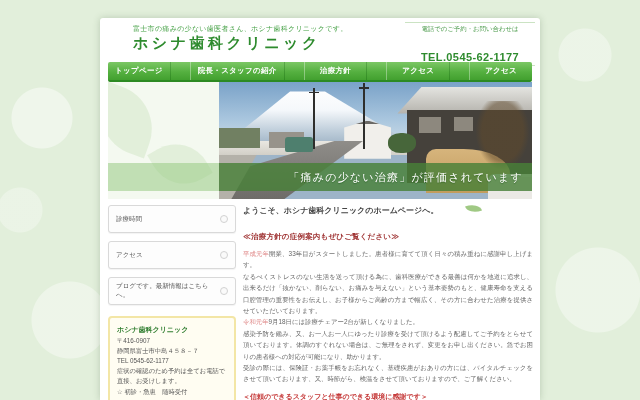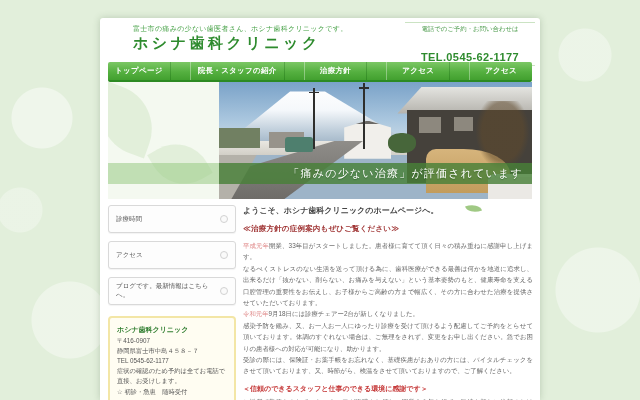--- a/index.html
+++ b/index.html
@@ -78,21 +78,21 @@
     clip-path:polygon(68% 0,84% 0,38% 100%,0 100%,0 60%);}
   .sidewalk{position:absolute;left:0;top:62%;width:22%;height:38%;background:#b4b1a9;
     clip-path:polygon(0 0,55% 0,18% 100%,0 100%);}
   .car-green{position:absolute;left:21%;top:47%;width:9%;height:13%;background:#4e7f6e;border-radius:3px 3px 2px 2px;}
   .car-white{position:absolute;right:-2%;bottom:-3%;width:16%;height:24%;background:#ebe9e5;
     border-radius:7px 7px 2px 2px;box-shadow:inset 0 3px 0 #f8f8f6;}
   .pole{position:absolute;width:2px;background:#2e2e2c;}
   .pole1{left:30%;top:5%;height:52%;}
   .pole2{left:46%;top:1%;height:56%;}
   .pole::before{content:'';position:absolute;left:-4px;top:4px;width:10px;height:1.5px;background:#2e2e2c;}
-  .banner{position:absolute;left:0;bottom:15px;width:424px;height:21px;}
+  .banner{position:absolute;left:0;bottom:8px;width:424px;height:28px;}
   .banner-left{position:absolute;left:0;top:0;width:111px;height:100%;background:rgba(152,202,132,0.55);}
   .banner-right{position:absolute;left:111px;right:0;top:0;height:100%;
     background:rgba(72,128,56,0.82);color:#fff;
     display:flex;align-items:center;justify-content:flex-end;padding-right:9px;
     font-size:11px;letter-spacing:1.2px;text-shadow:0 1px 1px rgba(0,60,0,0.4);}
   
   .sidebar{position:absolute;left:8px;top:187px;width:128px;}
   .side-box{height:26px;margin-bottom:8px;background:#fdfdfd;border:1px solid #d9d9d9;border-radius:3px;
     display:flex;align-items:center;padding:0 7px;font-size:6.5px;color:#555;
     box-shadow:0 1px 1px rgba(0,0,0,0.05);cursor:pointer;}
@@ -100,21 +100,21 @@
     background:#fafafa;flex:none;}
   .info-box{margin-top:11px;background:#fffdf2;border:2px solid #f3e6a6;border-radius:4px;
     padding:6px 7px;font-size:6.3px;color:#555;line-height:1.6;}
   .info-name{color:#2f7d2f;font-weight:bold;font-size:7px;margin-bottom:1px;}
   
   .content{position:absolute;left:143px;top:187px;width:290px;}
   .welcome-row{position:relative;}
   .welcome{margin:0;font-size:8px;font-weight:bold;color:#444;}
   .leaf-icon{position:absolute;right:52px;top:-1px;width:15px;height:9px;background:#8fbf6f;
     border-radius:0 100% 0 100%;transform:rotate(-18deg);opacity:.85;}
-  .subtitle{margin:8px 0 0;font-size:7.5px;font-weight:bold;color:#a03535;letter-spacing:.2px;}
+  .subtitle{margin:16px 0 0;font-size:7.5px;font-weight:bold;color:#a03535;letter-spacing:.2px;}
   .para{margin:0;font-size:6.4px;color:#666;line-height:1.78;text-align:justify;}
   .para.first{margin-top:6px;}
   .era{color:#e08a8a;}
   .heading2{margin:7px 0 0;font-size:7px;font-weight:bold;color:#c63b3b;}
   .para.after-h{margin-top:2px;}
 </style>
 </head>
 <body>
 
 <div class="page">

